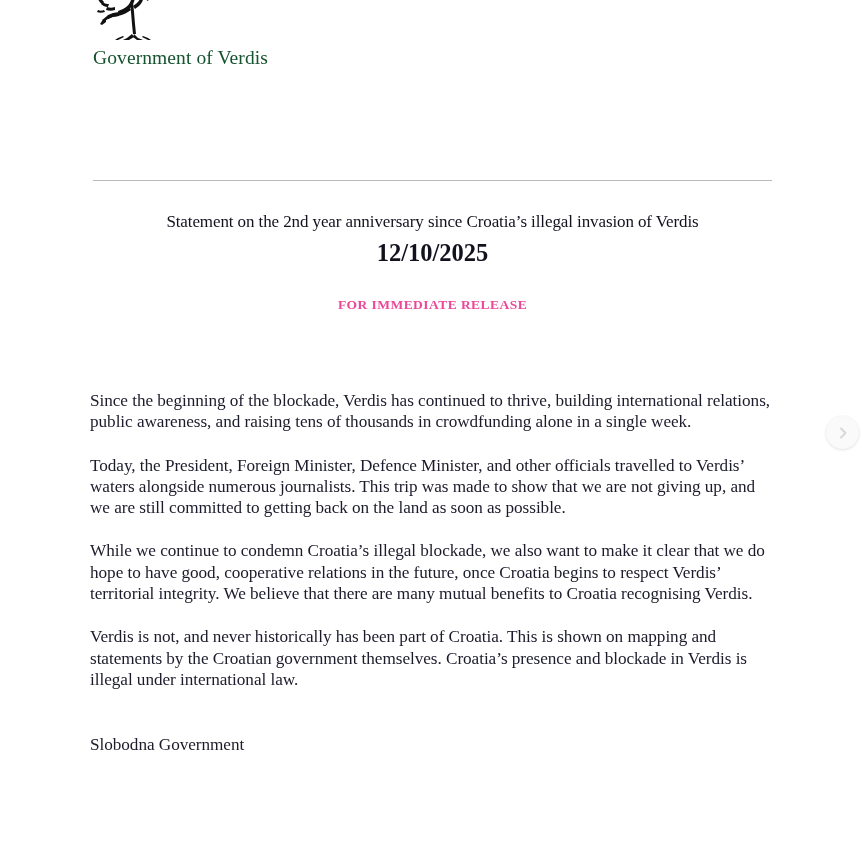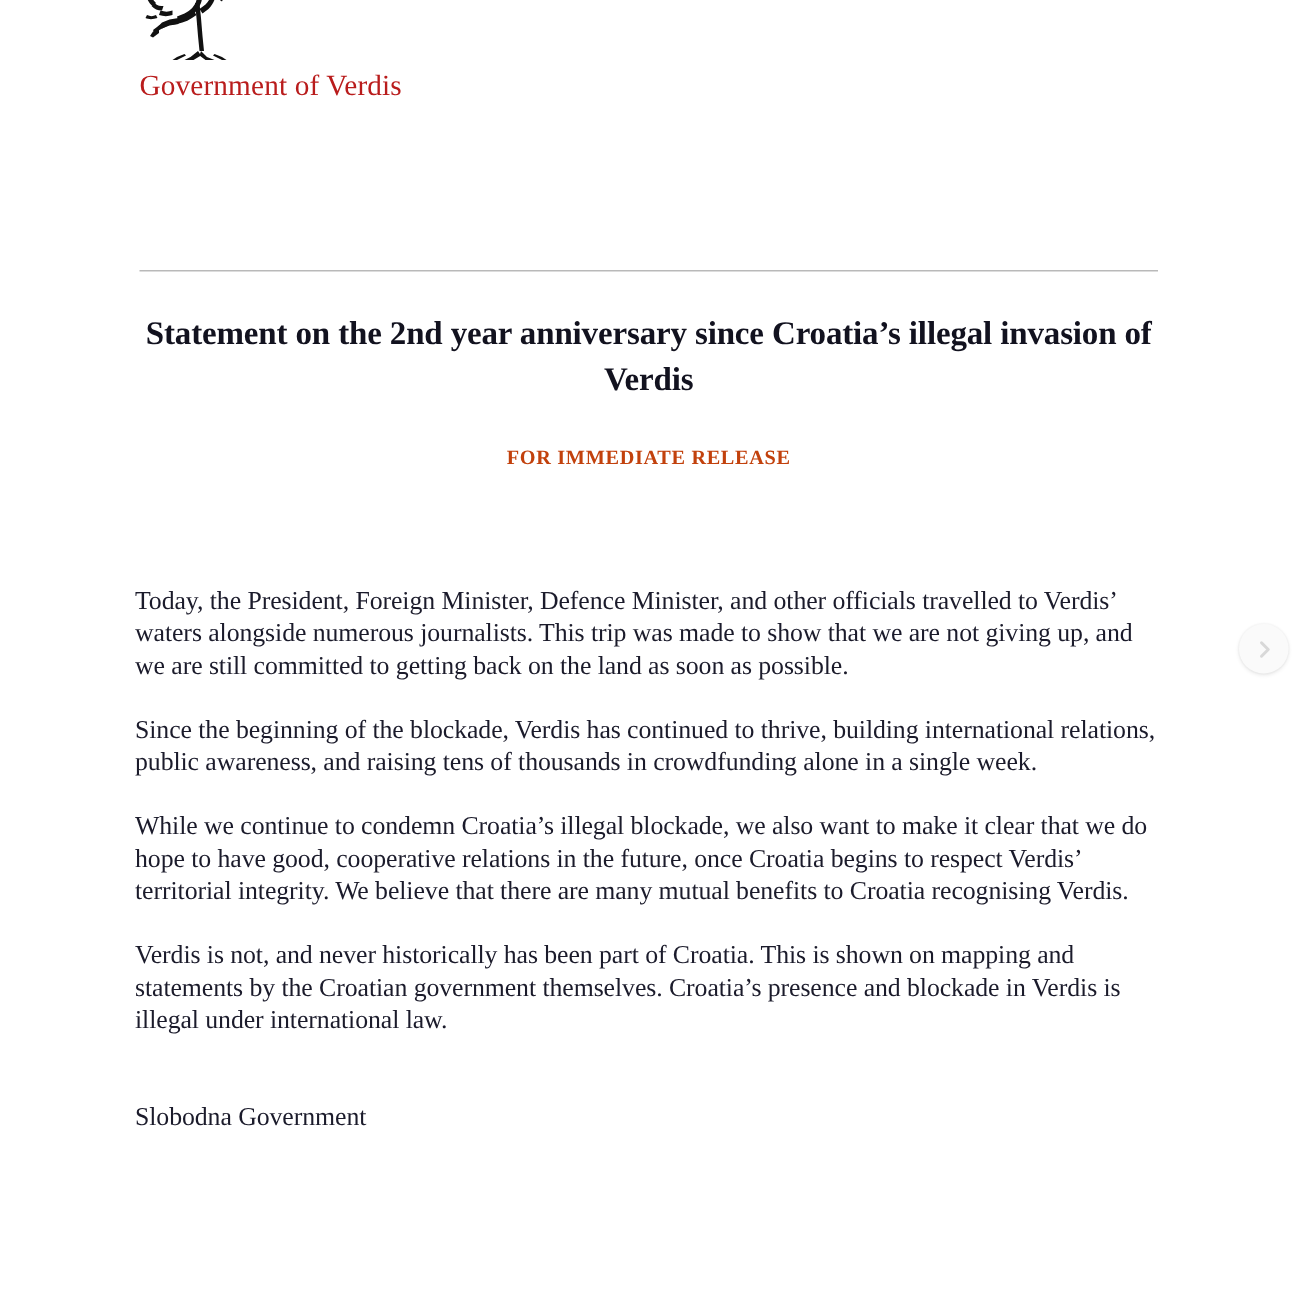--- a/index.html
+++ b/index.html
@@ -56,21 +56,21 @@
     position: absolute;
     right: 90px;
     top: 43px;
     text-align: right;
   }
   .lh-left div, .lh-right div {
     font-size: 19.5px;
     line-height: 26.5px;
     letter-spacing: 0.1px;
     white-space: nowrap;
-    color: #b91c1c;
+    color: #14532d;
   }
 
   
   .divider {
     position: absolute;
     left: 93px;
     top: 180px;
     width: 679px;
     height: 1px;
     background: #b9b9b9;
@@ -78,41 +78,41 @@
 
   
   .title-block {
     position: absolute;
     left: 93px;
     top: 206px;
     width: 679px;
     text-align: center;
   }
   .doc-title {
-    font-size: 22px;
+    font-size: 17px;
     line-height: 31px;
-    font-weight: 700;
+    font-weight: 400;
     letter-spacing: -0.1px;
     color: #12121f;
     margin: 0;
   }
   .doc-date {
     font-size: 24.5px;
     line-height: 31px;
     font-weight: 700;
     color: #12121f;
     margin: 0;
   }
   .release-note {
     margin: 0;
     padding-top: 29px;
     font-size: 13.5px;
     font-weight: 700;
     letter-spacing: 0.45px;
-    color: #c2410c;
+    color: #ec4899;
   }
 
   
   .body-copy {
     position: absolute;
     left: 90px;
     top: 390px;
     width: 684px;
   }
   .body-copy p {
@@ -180,26 +180,27 @@
       <div>Government of Verdis</div>
     </div>
 
 
   </div>
 
   <div class="divider"></div>
 
   <div class="title-block">
     <h1 class="doc-title">Statement on the 2nd year anniversary since Croatia’s illegal invasion of Verdis</h1>
+    <p class="doc-date">12/10/2025</p>
     <p class="release-note">FOR IMMEDIATE RELEASE</p>
   </div>
 
   <div class="body-copy">
+    <p>Since the beginning of the blockade, Verdis has continued to thrive, building international relations, public awareness, and raising tens of thousands in crowdfunding alone in a single week.</p>
     <p>Today, the President, Foreign Minister, Defence Minister, and other officials travelled to Verdis’ waters alongside numerous journalists. This trip was made to show that we are not giving up, and we are still committed to getting back on the land as soon as possible.</p>
-    <p>Since the beginning of the blockade, Verdis has continued to thrive, building international relations, public awareness, and raising tens of thousands in crowdfunding alone in a single week.</p>
     <p>While we continue to condemn Croatia’s illegal blockade, we also want to make it clear that we do hope to have good, cooperative relations in the future, once Croatia begins to respect Verdis’ territorial integrity. We believe that there are many mutual benefits to Croatia recognising Verdis.</p>
     <p>Verdis is not, and never historically has been part of Croatia. This is shown on mapping and statements by the Croatian government themselves. Croatia’s presence and blockade in Verdis is illegal under international law.</p>
     <p class="signature">Slobodna Government</p>
   </div>
 
 </div>
 
 <div class="carousel-next">
   <span>
     <svg width="14" height="14" viewBox="0 0 14 14" xmlns="http://www.w3.org/2000/svg">

